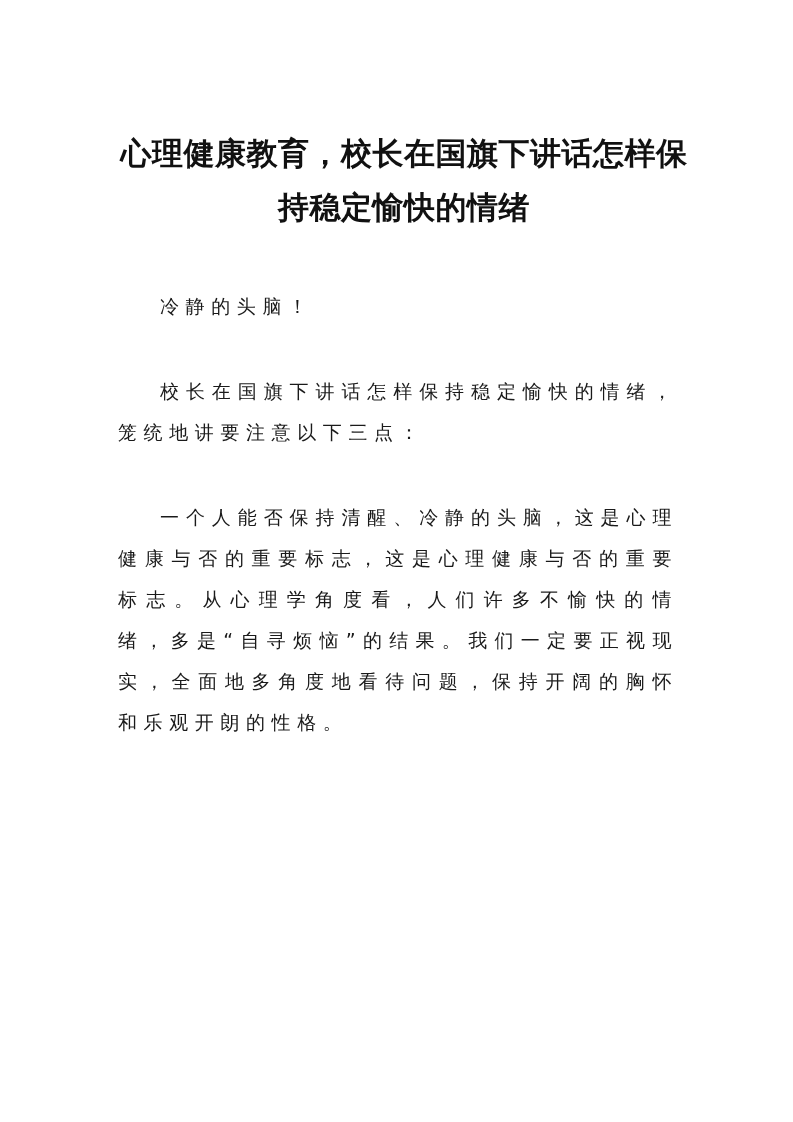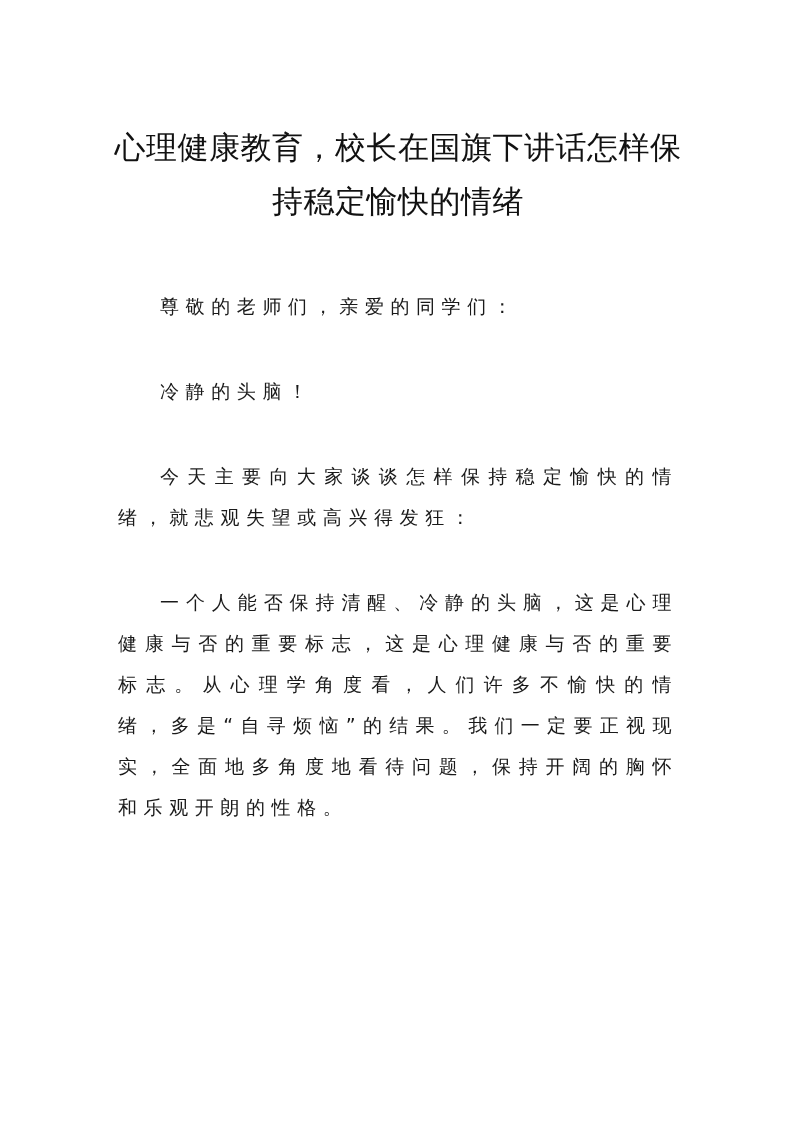--- a/index.html
+++ b/index.html
@@ -15,30 +15,30 @@
       color: #1a1a1a;
       font-family: "DejaVu Sans", "Liberation Sans", sans-serif;
     }
     .page {
       position: absolute;
       left: 118px;
       top: 0;
       width: 560px;
     }
     .title {
-      margin: 0;
+      margin: 6px;
       position: absolute;
       top: 120px;
       left: -4px;
       width: 568px;
       text-align: center;
       font-size: 31px;
       line-height: 54px;
       letter-spacing: 0.5px;
-      font-weight: normal;
+      font-weight: bold;
       color: #111;
     }
     .body {
       position: absolute;
       top: 286px;
       left: 0;
       width: 560px;
     }
     .para {
       margin: 0 0 44px 0;
@@ -50,18 +50,17 @@
       color: #1a1a1a;
     }
   </style>
 </head>
 <body>
 
 <div class="page">
   <h1 class="title">心理健康教育，校长在国旗下讲话怎样保持稳定愉快的情绪</h1>
 
   <div class="body">
-    <p class="para">尊敬的老师们，亲爱的同学们：</p>
     <p class="para">冷静的头脑！</p>
-    <p class="para">今天主要向大家谈谈怎样保持稳定愉快的情绪，就悲观失望或高兴得发狂：</p>
+    <p class="para">校长在国旗下讲话怎样保持稳定愉快的情绪，笼统地讲要注意以下三点：</p>
     <p class="para">一个人能否保持清醒、冷静的头脑，这是心理健康与否的重要标志，这是心理健康与否的重要标志。从心理学角度看，人们许多不愉快的情绪，多是“自寻烦恼”的结果。我们一定要正视现实，全面地多角度地看待问题，保持开阔的胸怀和乐观开朗的性格。</p>
   </div>
 </div>
 
 </body></html>

